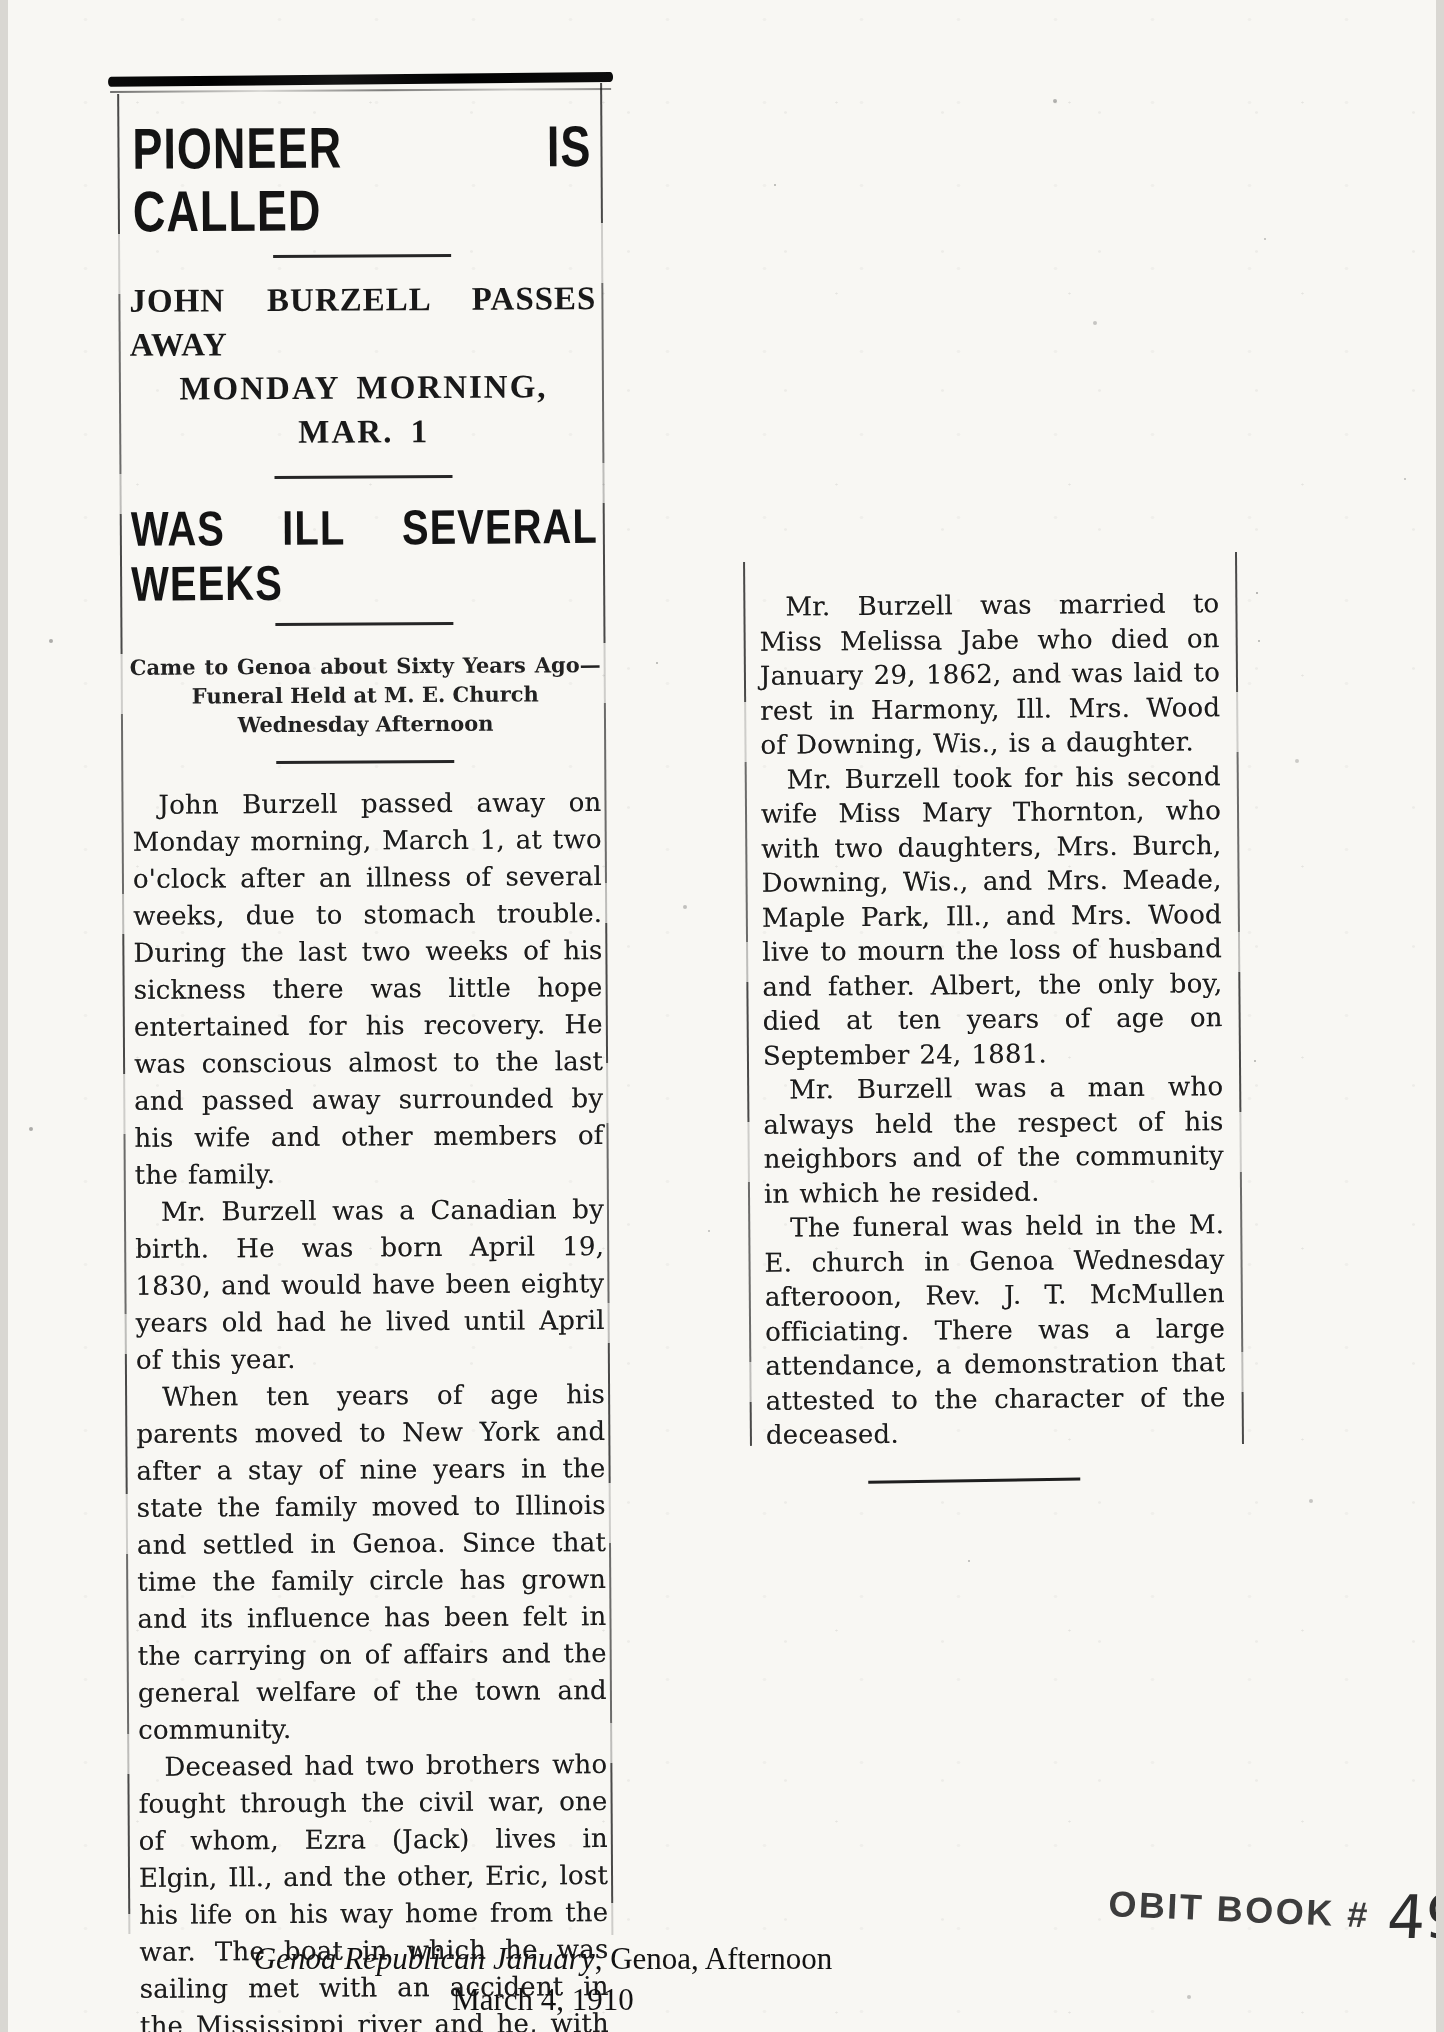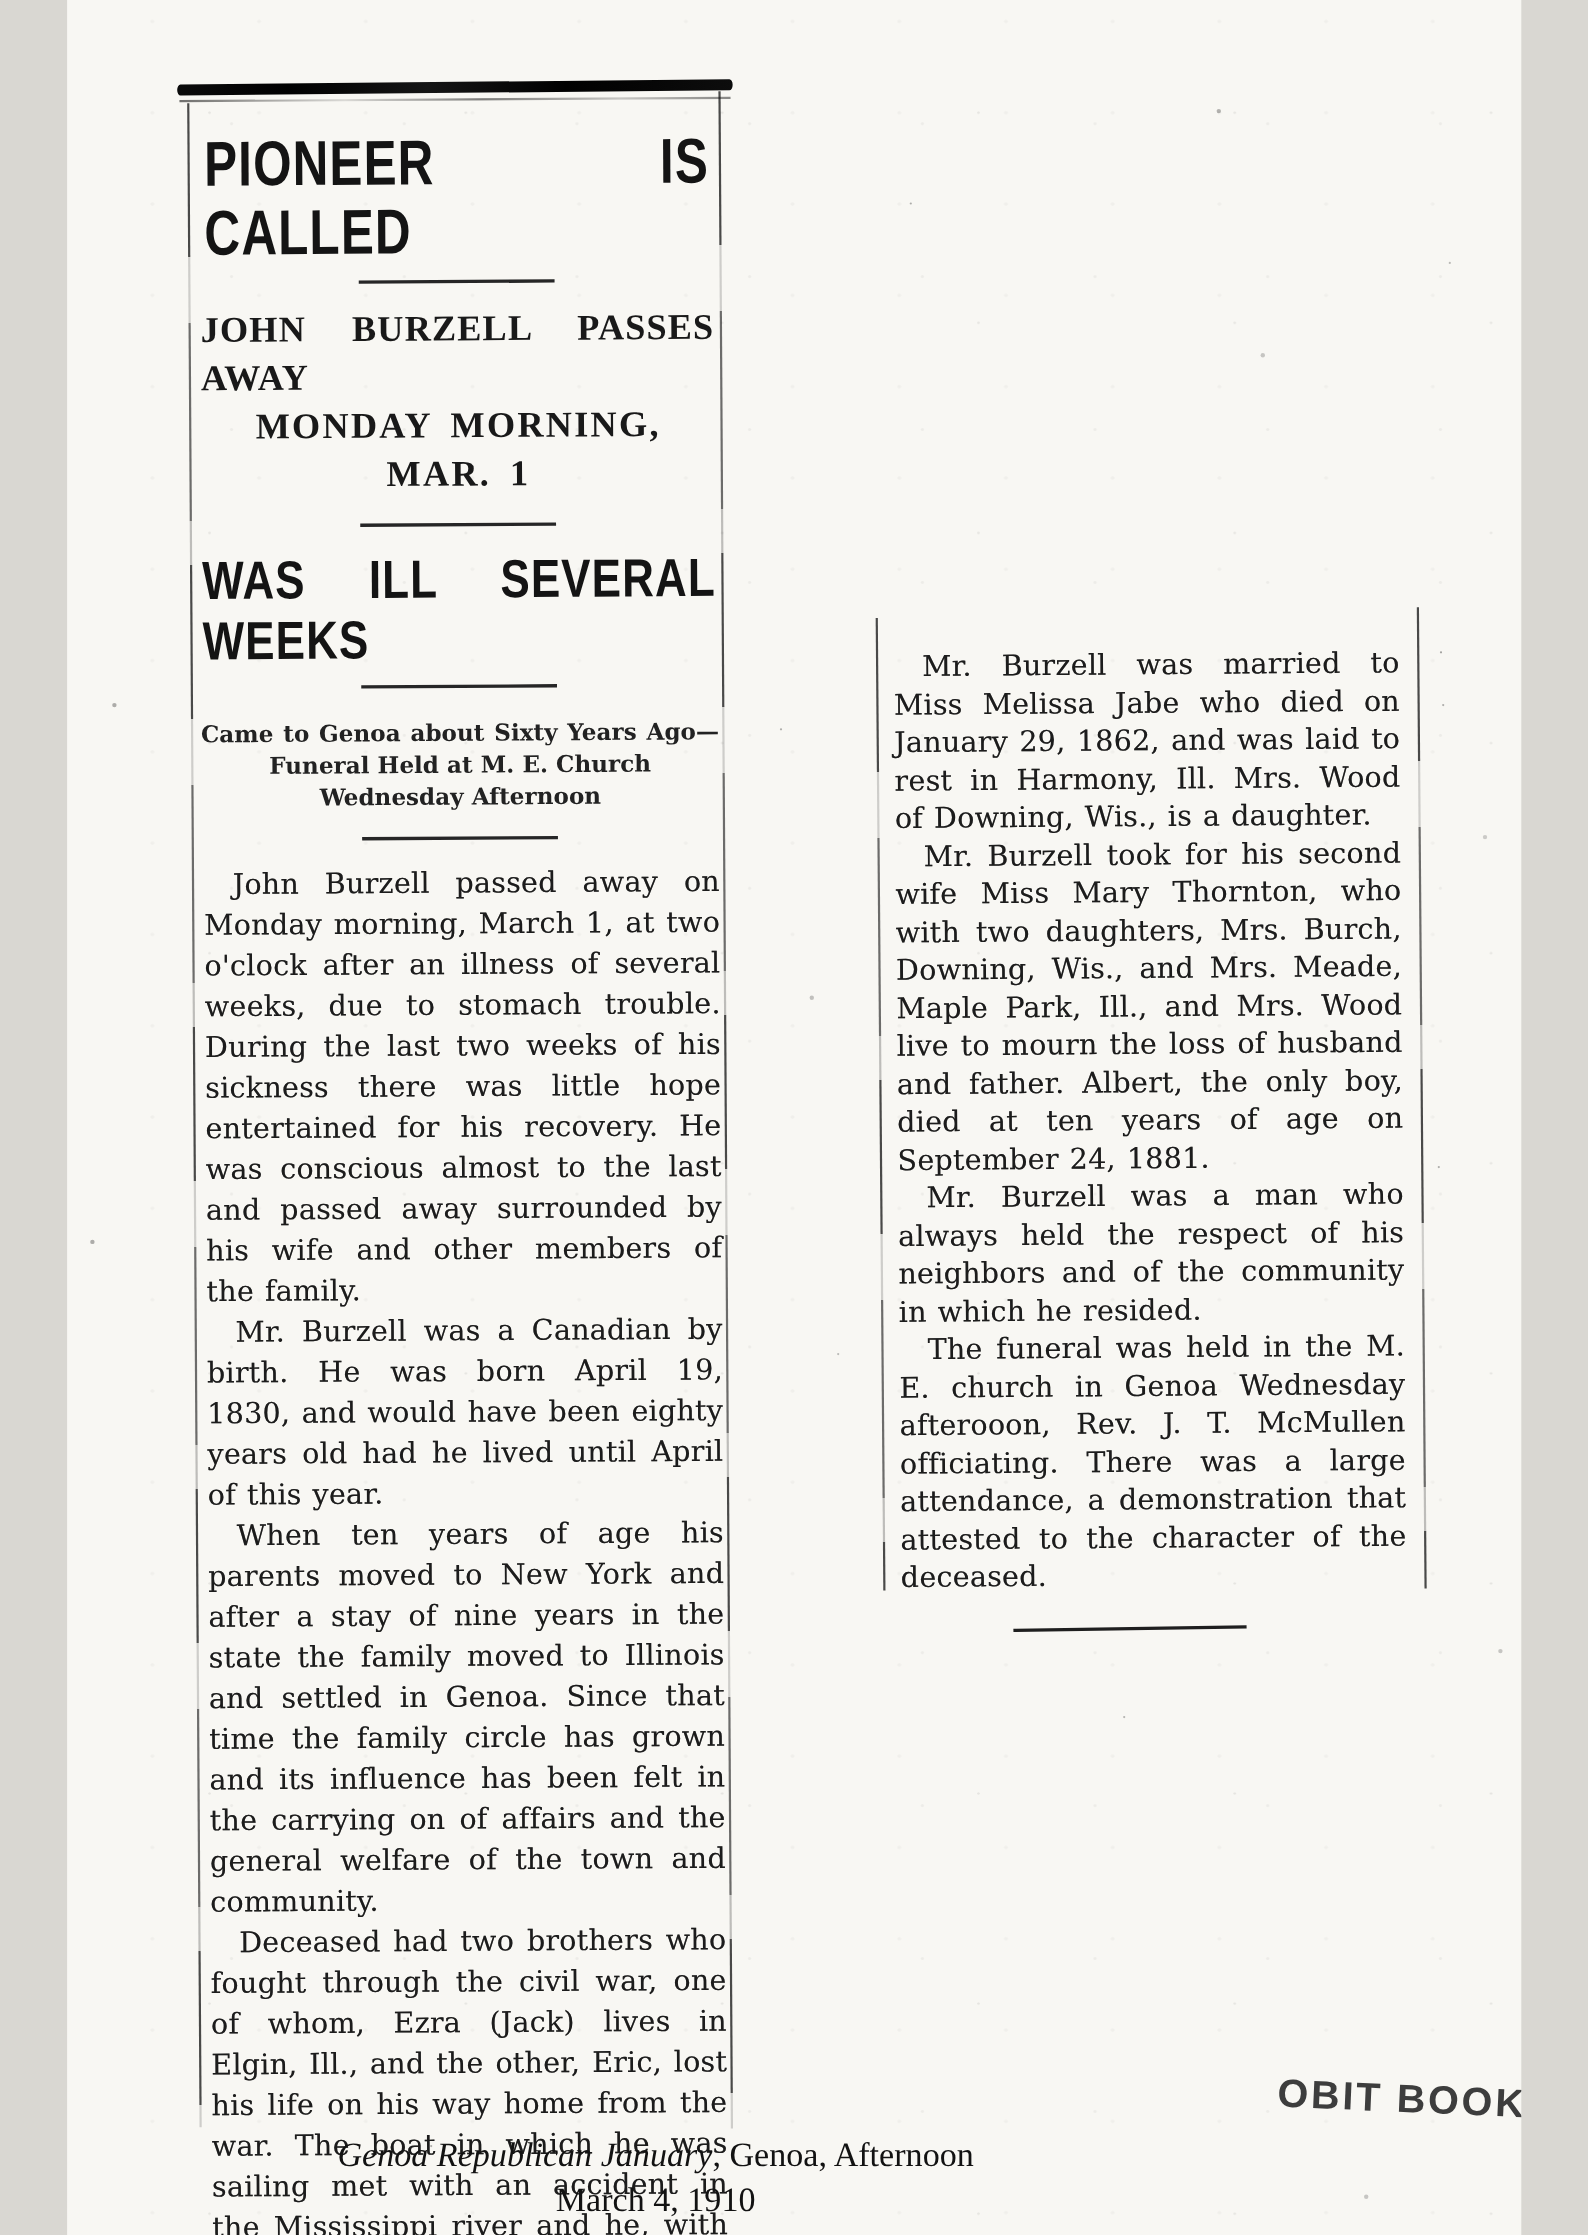--- a/index.html
+++ b/index.html
@@ -1,17 +1,17 @@
 <!DOCTYPE html>
 <html><head>
 <meta charset="utf-8">
 <style>
   html,body{margin:0;padding:0;background:#d9d7d2;}
   .page{
-    position:relative;width:1322px;height:2032px;margin:0 auto;
+    position:relative;width:1428px;height:2032px;margin:0 auto;
     background:#f8f7f3;overflow:hidden;
     font-family:"DejaVu Serif",serif;color:#1b1b1b;
   }
   
   .page::before{
     content:"";position:absolute;inset:0;pointer-events:none;
     background-image:
       radial-gradient(rgba(0,0,0,0.10) 0.8px, transparent 1.6px),
       radial-gradient(rgba(0,0,0,0.06) 1px, transparent 2px),
       radial-gradient(rgba(0,0,0,0.045) 1.2px, transparent 2.4px);

